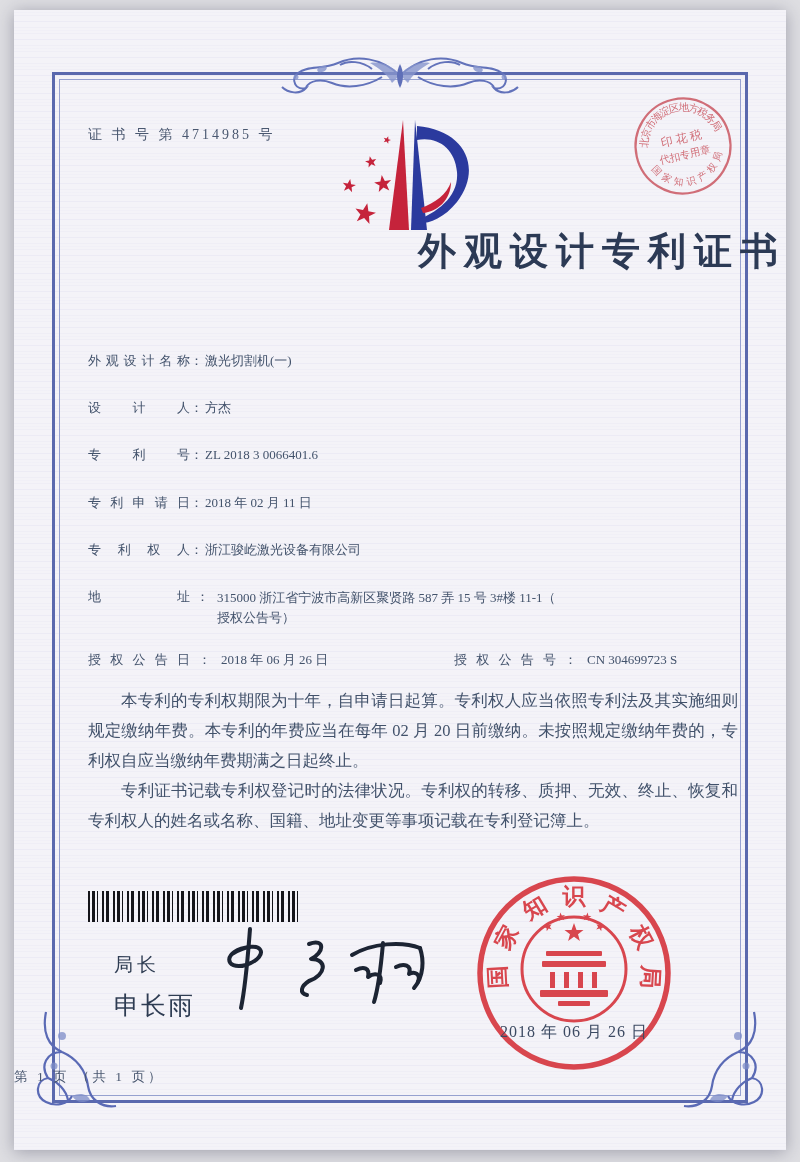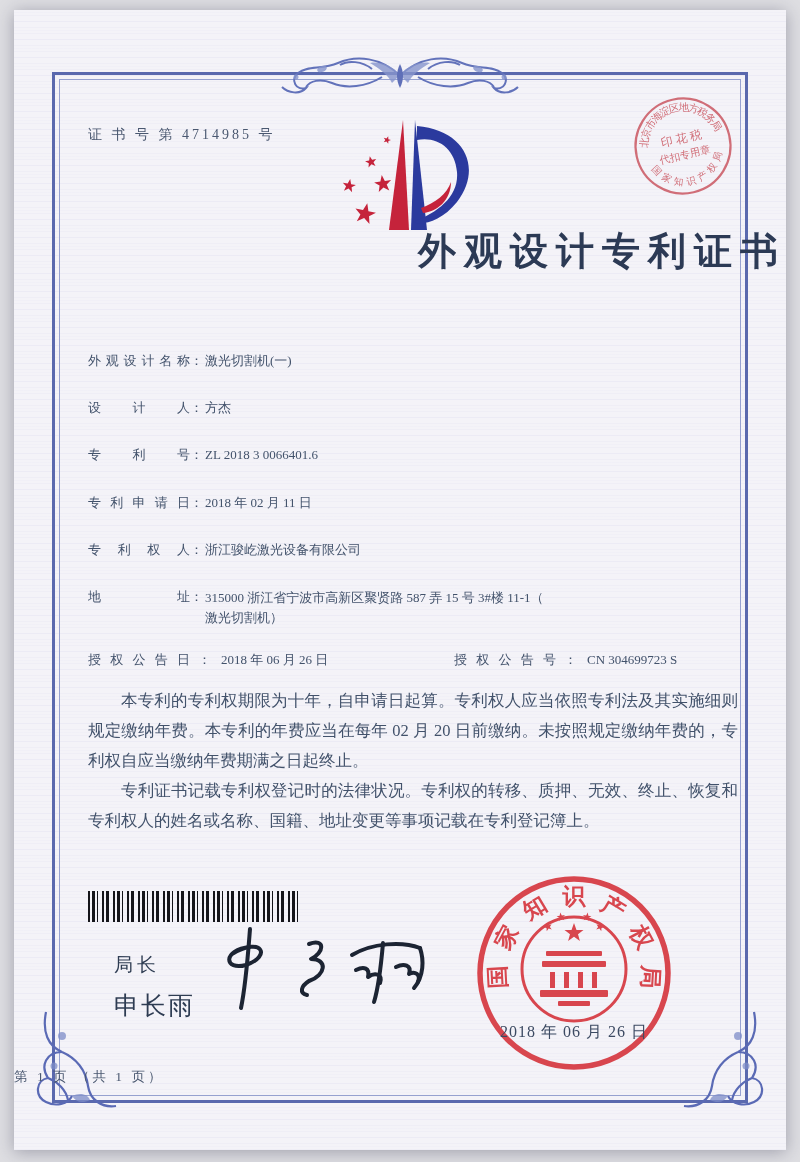--- a/index.html
+++ b/index.html
@@ -26,21 +26,21 @@
   .cert-no{
     position:absolute;left:74px;top:116px;font-size:14px;color:#4a5870;letter-spacing:3px;
   }
   .logo{position:absolute;left:50%;transform:translateX(-50%);top:100px;width:150px;height:126px;}
   .title{
     position:absolute;left:0;right:0;top:216px;text-align:right;
     font-size:38px;font-weight:700;color:#2c3a55;letter-spacing:8px;
   }
   .fields{position:absolute;left:74px;right:60px;top:342px;font-size:13px;color:#42526b;}
   .frow{display:flex;align-items:flex-start;margin-bottom:29px;line-height:1.4;}
-  .frow.tight{margin-bottom:23px;}
+  .frow.tight{margin-bottom:23px;gap:6px;}
   .flabel{
     display:inline-block;width:102px;text-align:justify;text-align-last:justify;
     flex:none;
   }
   .fcolon{flex:none;margin-right:2px;}
   .fvalue{flex:none;max-width:500px;}
   .addr-lines div{line-height:1.55;}
   .frow.split{display:flex;}
   .pair{display:flex;gap:8px;}
   .pair.left{width:366px;flex:none;}
@@ -207,21 +207,21 @@
     <div class="frow">
       <span class="flabel">专利权人</span>
         <span class="fcolon">：</span>
       <span class="fvalue">浙江骏屹激光设备有限公司</span>
     </div>
     <div class="frow tight">
       <span class="flabel">地址</span>
         <span class="fcolon">：</span>
       <span class="fvalue addr-lines">
         <div>315000 浙江省宁波市高新区聚贤路 587 弄 15 号 3#楼 11-1（</div>
-        <div>激光切割机）</div>
+        <div>授权公告号）</div>
       </span>
     </div>
     <div class="frow split">
       <span class="pair left">
         <span class="flabel">授权公告日</span>
           <span class="fcolon">：</span>
         <span class="fvalue">2018 年 06 月 26 日</span>
       </span>
       <span class="pair">
         <span class="flabel">授权公告号</span>

